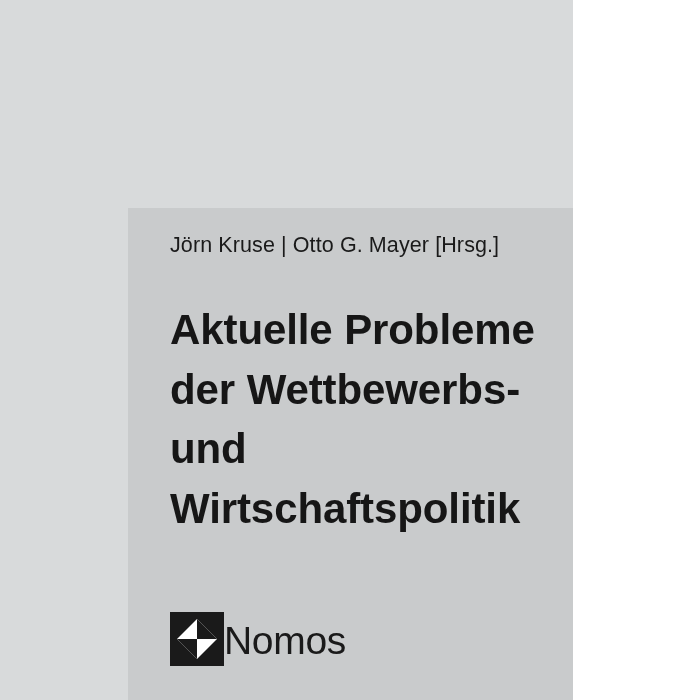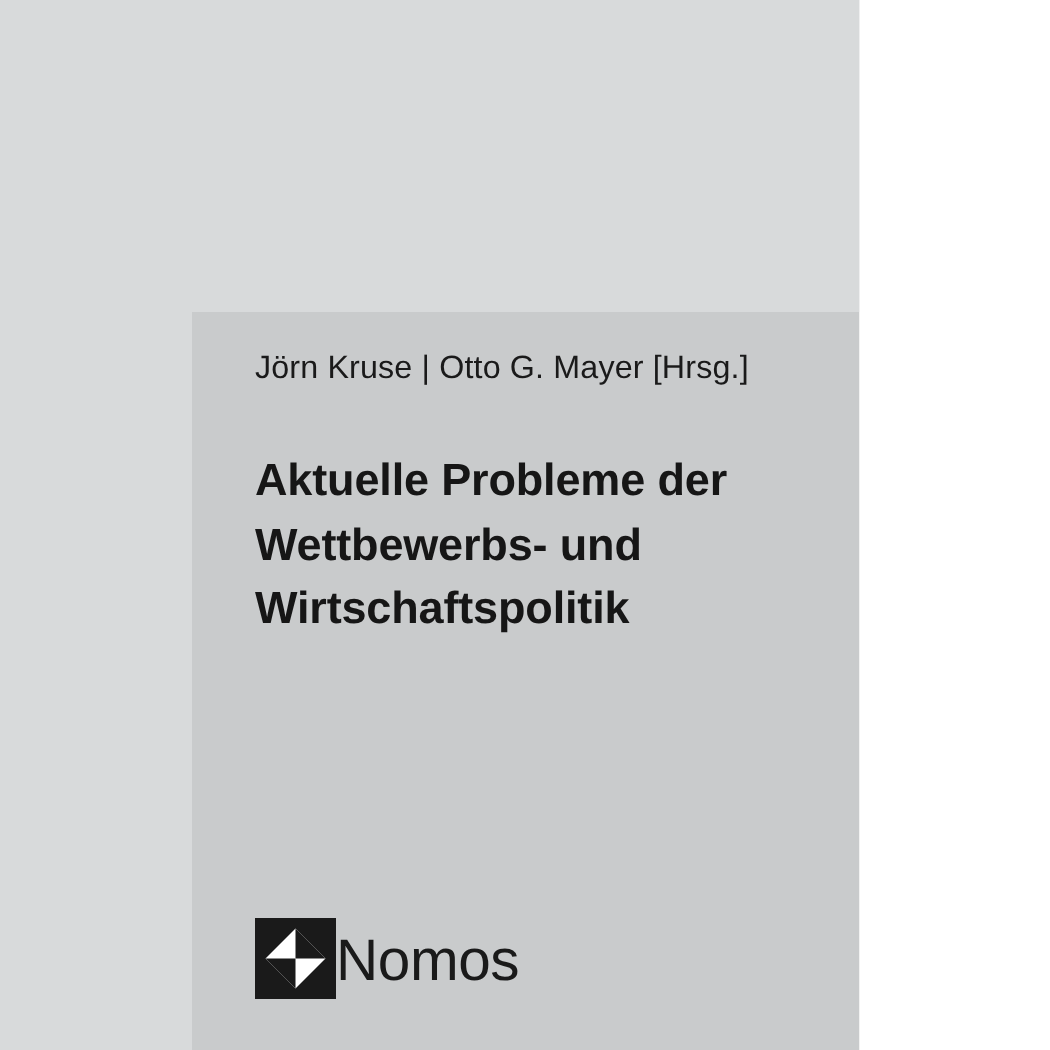--- a/index.html
+++ b/index.html
@@ -77,21 +77,21 @@
     color: #1a1a1a;
     letter-spacing: 0.1px;
     white-space: nowrap;
   }
 
   .title {
     position: absolute;
     top: 300px;
     left: 0;
     width: 400px;
-    font-size: 30px;
+    font-size: 42px;
     font-weight: bold;
     line-height: 1.42;
     color: #161616;
     letter-spacing: -0.1px;
   }
 
   .logo-row {
     position: absolute;
     left: 170px;
     top: 612px;

